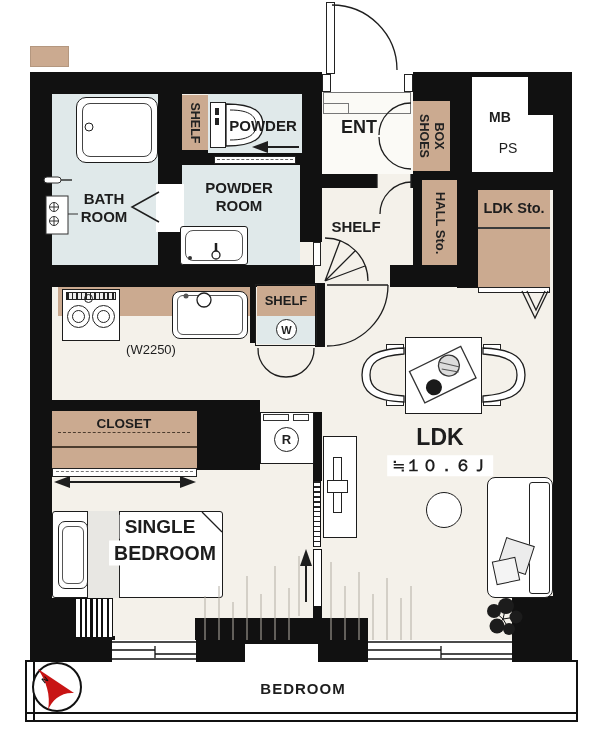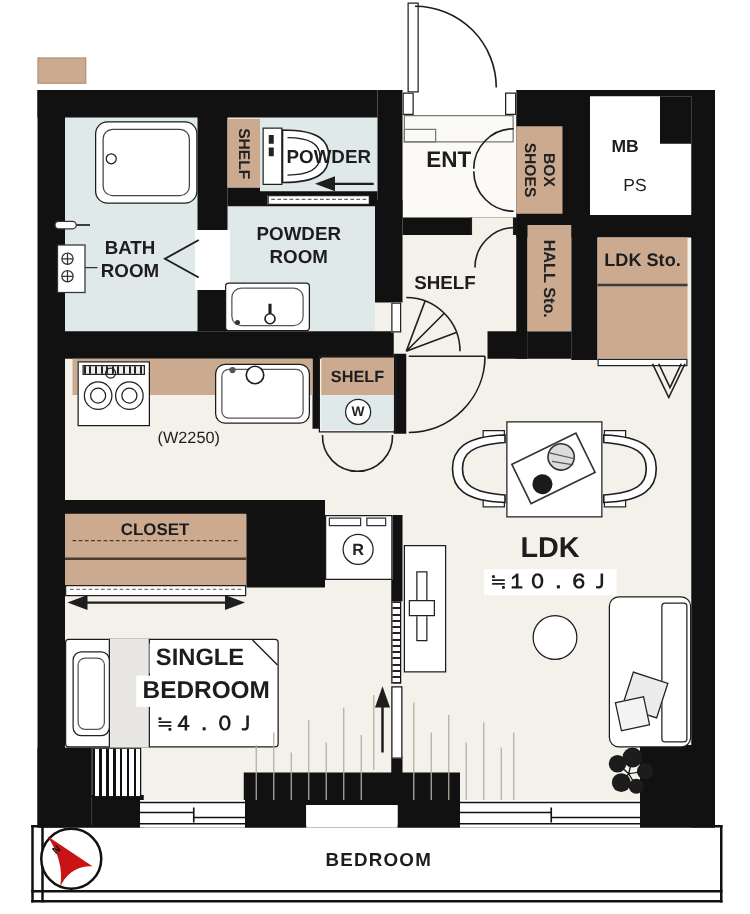--- a/index.html
+++ b/index.html
@@ -174,21 +174,20 @@
 ROOM</div>
   <div class="lbl" style="left:239px;top:197px;font-size:15px;">POWDER
 ROOM</div>
   <div class="lbl" style="left:263px;top:126px;font-size:15px;">POWDER</div>
   <div class="lbl" style="left:359px;top:128px;font-size:18px;">ENT</div>
   <div class="lbl" style="left:356px;top:227px;font-size:15px;">SHELF</div>
   <div class="lbl" style="left:440px;top:438px;font-size:23px;">LDK</div>
   <div class="lbl bgw" style="left:440px;top:466px;font-size:16.5px;">≒１０．６Ｊ</div>
   <div class="lbl bgw" style="left:160px;top:527px;font-size:19px;">SINGLE</div>
   <div class="lbl bgw" style="left:165px;top:553px;font-size:19.5px;">BEDROOM</div>
-  <div class="lbl bgw" style="left:165px;top:580px;font-size:16.5px;">≒４．０Ｊ</div>
 
   <svg class="overlay" width="600" height="731" viewBox="0 0 600 731">
     <g fill="none" stroke="#1e1e1e" stroke-width="1.3">
 
       <path d="M332 5 A65 65 0 0 1 397 70"></path>
 
       <path d="M411 103 A32 32 0 0 0 379 135"></path>
       <path d="M411 169 A32 32 0 0 1 379 137"></path>
 
       <path d="M412 182 A32 32 0 0 0 380 214"></path>

